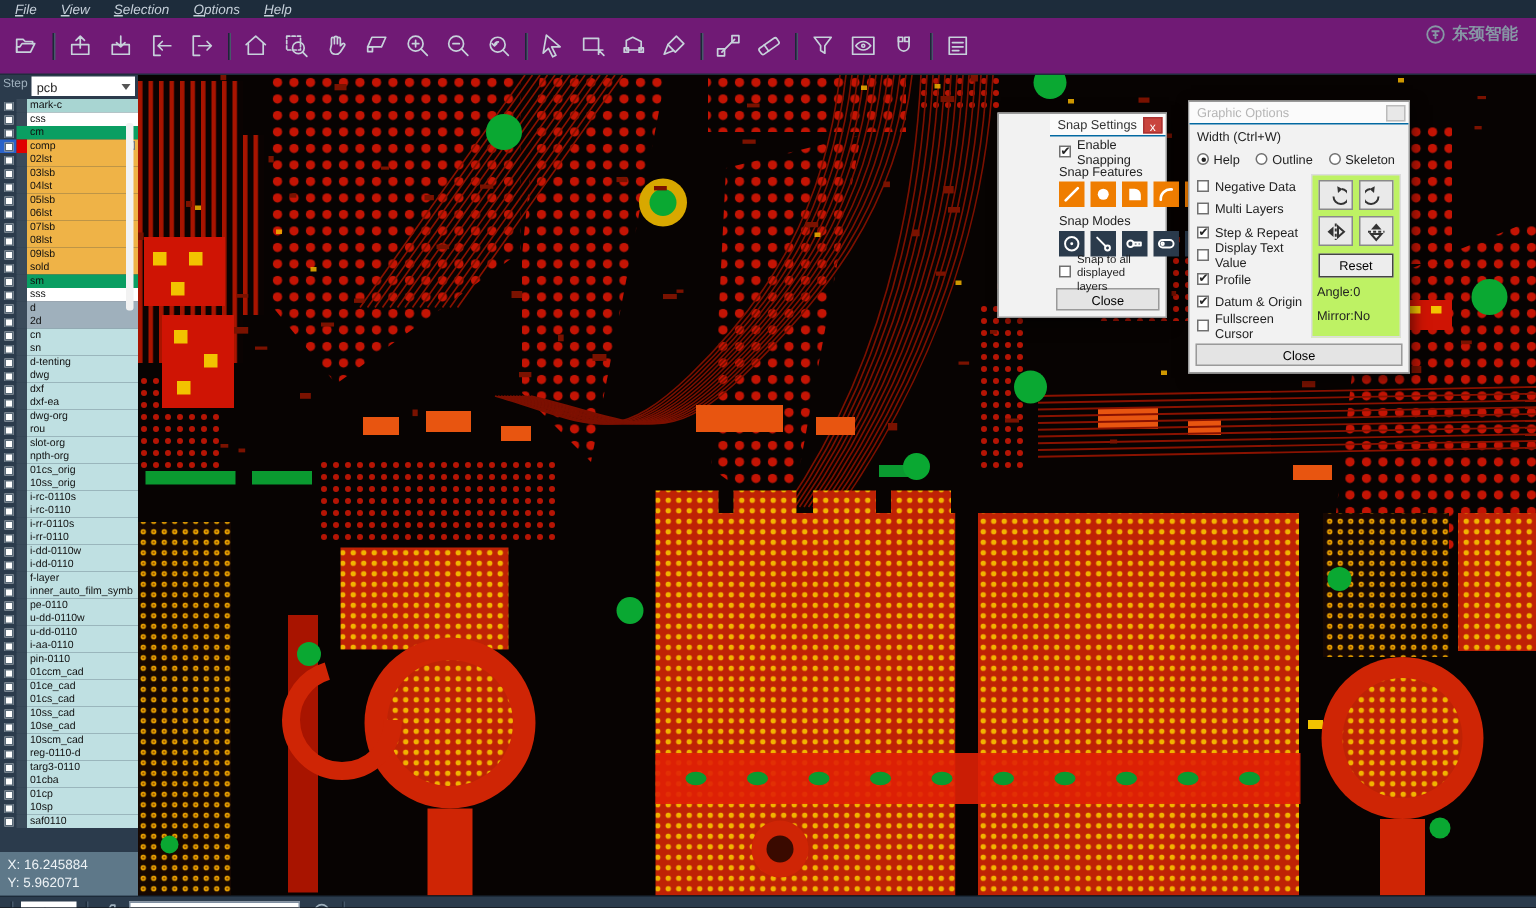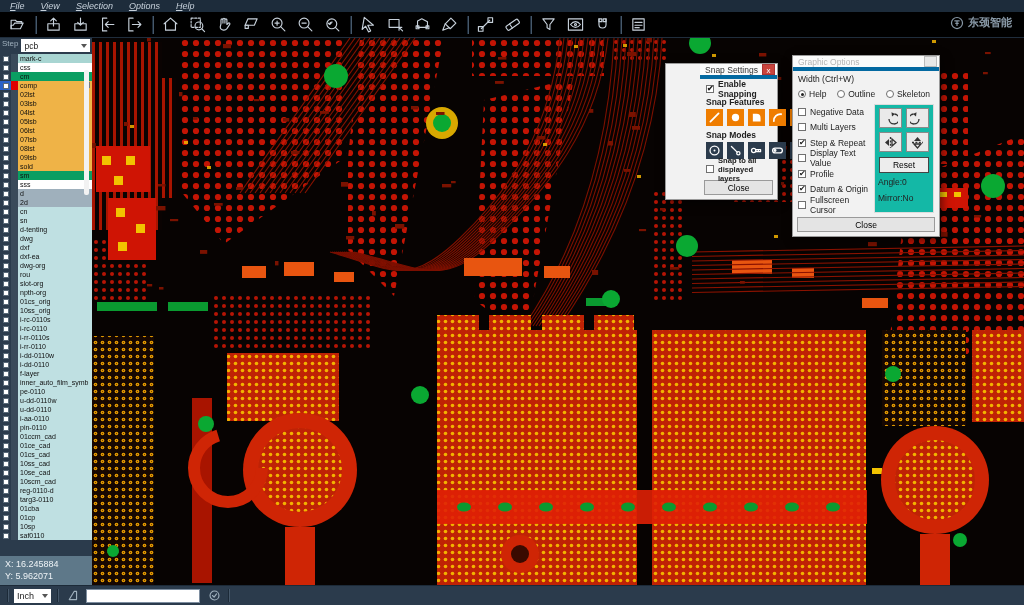--- a/index.html
+++ b/index.html
@@ -6,21 +6,21 @@
   *{box-sizing:border-box;}
   .app{position:relative;width:1024px;height:605px;background:#2b3b4c;
        font-family:"Liberation Sans",sans-serif;overflow:hidden;}
 
   
   .menubar{height:12px;background:#1d2c3b;display:flex;align-items:flex-end;padding-left:2px;font-style:italic;}
   .menu-item{color:#c6d0da;font-size:9px;line-height:12px;padding:0 8px;display:inline-block;}
   .menu-item::first-letter{text-decoration:underline;}
 
   
-  .toolbar{height:26px;background:#000000;display:flex;align-items:center;padding-left:4px;
+  .toolbar{height:38px;background:#701a75;display:flex;align-items:center;padding-left:4px;
            border-bottom:1px solid #1f2d3c;position:relative;}
   .tool-btn{width:27px;height:22px;display:flex;align-items:center;justify-content:center;flex:none;}
   .tool-btn svg{width:17px;height:17px;stroke:#c7d1db;fill:none;stroke-width:1.6;stroke-linecap:round;stroke-linejoin:round;}
   .tb-sep{width:1px;height:18px;background:#1b2836;margin:0 4px;box-shadow:1px 0 0 #46586a;flex:none;}
   .logo{position:absolute;right:12px;top:3px;display:flex;align-items:center;gap:4px;color:#8797a5;
         font-size:11px;font-weight:bold;}
   .logo svg{width:14px;height:14px;stroke:#8797a5;fill:none;stroke-width:1.4;}
 
   
   .main{display:flex;height:547px;}
@@ -43,52 +43,52 @@
   .statusbox{position:absolute;left:0;bottom:0;width:92px;height:29px;background:#5e7889;color:#eef3f6;
              font-size:9px;line-height:12px;padding:2px 5px;}
 
   .canvas-wrap{position:relative;flex:1;height:547px;background:#070302;overflow:hidden;}
   svg.pcb{position:absolute;left:0;top:0;}
 
   
   .dialog{position:absolute;background:#f2f2f2;border:1px solid #9a9a9a;
           box-shadow:2px 3px 9px rgba(0,0,0,.55);font-size:8.5px;color:#222;}
   .dlg-title{height:15px;background:#fbfbfb;display:flex;align-items:center;justify-content:space-between;
-             padding:0 2px 0 5px;border-bottom:4px solid #0369a1;}
+             padding:0 2px 0 5px;border-bottom:1px solid #0369a1;}
   .dlg-title .t{font-size:8.5px;color:#333;}
   .dlg-close-red{width:13px;height:11px;background:#c9443d;color:#fff;font-size:8px;line-height:11px;
                  text-align:center;border:1px solid #a33;}
   .dlg-close-gray{width:13px;height:11px;background:#e8e8e8;border:1px solid #bbb;}
   .cb{width:8px;height:8px;background:#fff;border:1px solid #707070;display:inline-block;flex:none;position:relative;}
   .cb.checked::after{content:"\2714";position:absolute;left:0px;top:-2px;font-size:8px;color:#222;}
   .radio{width:8px;height:8px;border:1px solid #707070;border-radius:50%;background:#fff;display:inline-block;flex:none;position:relative;}
   .radio.sel::after{content:"";position:absolute;left:2px;top:2px;width:3px;height:3px;background:#222;border-radius:50%;}
   .btn-close{display:block;margin:4px;height:15px;line-height:13px;background:#e4e4e4;border:1px solid #9a9a9a;
              font-size:8.5px;text-align:center;font-family:"Liberation Sans",sans-serif;width:calc(100% - 8px);}
 
   .snap-dlg{left:573px;top:25px;width:113px;padding-left:34px;}
-  .snap-body{padding:3px 6px 0 6px;font-weight:bold;}
+  .snap-body{padding:3px 6px 0 6px;}
   .snap-row{display:flex;align-items:center;gap:4px;height:14px;}
   .snap-lbl{height:12px;line-height:12px;color:#222;}
   .icon-strip{display:flex;gap:4px;margin:1px 0 3px 0;}
   .icon-btn-orange,.icon-btn-dark{width:17px;height:17px;display:flex;align-items:center;justify-content:center;flex:none;}
   .icon-btn-orange{background:#ef7d00;}
   .icon-btn-dark{background:#2b3b4c;}
   .icon-btn-orange svg,.icon-btn-dark svg{width:13px;height:13px;stroke:#fff;fill:none;stroke-width:1.6;stroke-linecap:round;stroke-linejoin:round;}
 
   .graphic-dlg{left:700px;top:17px;width:148px;}
   .g-title .t{color:#b5b5b5;}
   .g-body{padding:2px 5px 0 5px;}
   .g-width{height:13px;line-height:13px;}
   .g-radios{display:flex;align-items:center;justify-content:space-between;margin:3px 0 5px 0;padding-right:4px;}
   .g-radio{display:flex;align-items:center;gap:3px;}
   .g-cols{display:flex;gap:4px;}
   .g-checks{flex:1;display:flex;flex-direction:column;}
   .g-check{display:flex;align-items:center;gap:4px;height:15.5px;}
-  .g-panel{width:60px;background:#14b8a6;border:1px solid #dcdcdc;padding:3px 3px 2px 3px;flex:none;}
+  .g-panel{width:60px;background:#bef264;border:1px solid #dcdcdc;padding:3px 3px 2px 3px;flex:none;}
   .t-grid{display:flex;flex-wrap:wrap;gap:4px;justify-content:center;}
   .t-btn{width:23px;height:20px;background:#eaeaea;border:1px solid #8a8a8a;display:flex;align-items:center;justify-content:center;}
   .t-btn svg{width:15px;height:15px;stroke:#333;fill:none;stroke-width:1.3;}
   .reset-btn{width:50px;height:16px;margin:5px auto 2px auto;display:block;background:#ededed;border:1px solid #444;
              font-size:8.5px;font-family:"Liberation Sans",sans-serif;}
   .g-angle{font-size:8.5px;line-height:13px;margin-top:3px;}
 
   
   .bottombar{height:20px;background:#2b3b4c;display:flex;align-items:center;padding-left:7px;gap:6px;
              border-top:1px solid #1c2a38;}

